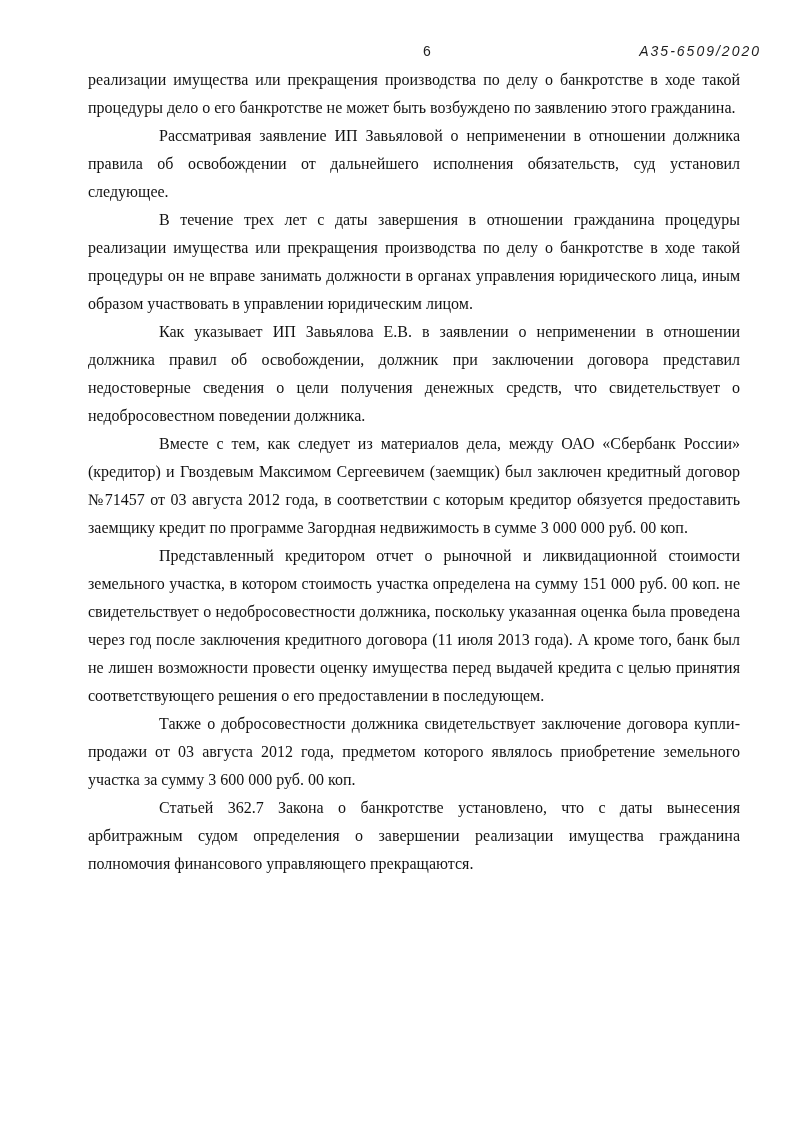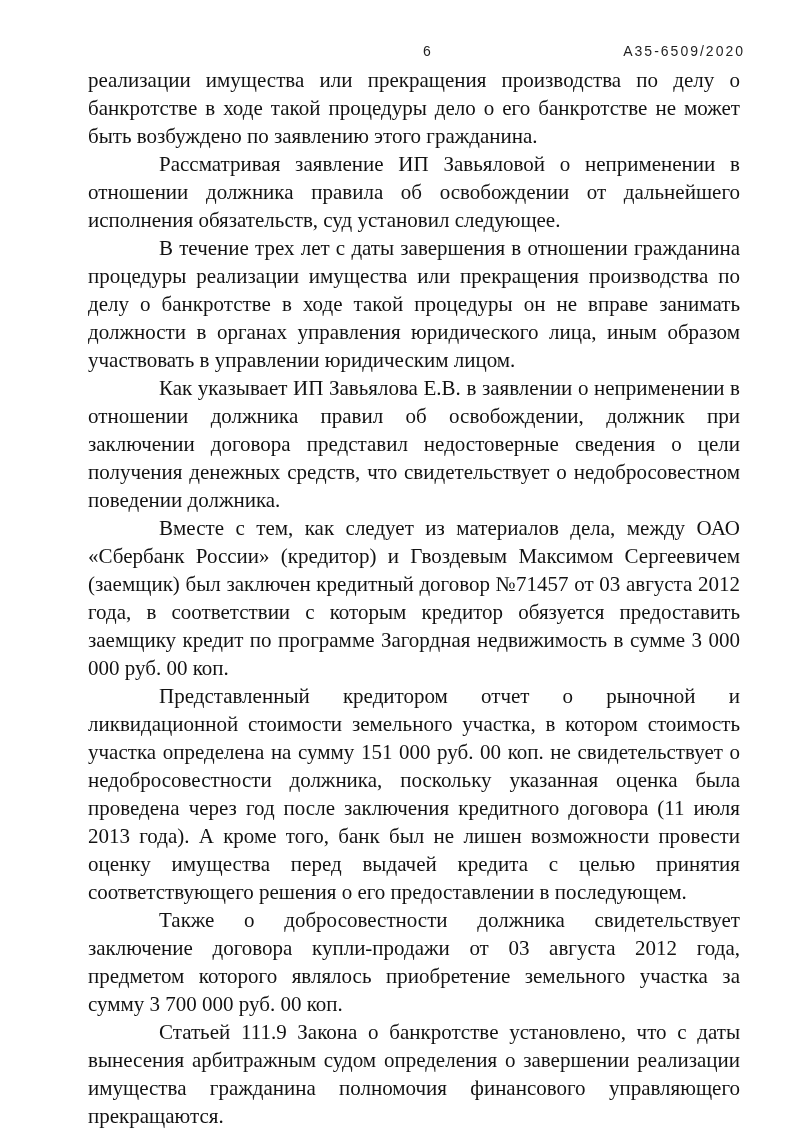--- a/index.html
+++ b/index.html
@@ -27,29 +27,30 @@
     color: #1e1e1e;
   }
   .page-number {
     position: absolute;
     top: 43px;
     left: 423px;
   }
   .case-number {
     position: absolute;
     top: 43px;
-    right: 55px;
+    right: 39px;
+    font-style: italic;
   }
   .doc-body {
     position: absolute;
     top: 66px;
     left: 88px;
     width: 652px;
     font-family: "Liberation Serif", "DejaVu Serif", serif;
-    font-size: 21px;
+    font-size: 16px;
     line-height: 28px;
     text-align: justify;
     color: #121212;
   }
   .doc-body p {
     margin: 0;
     padding: 0;
     text-indent: 71px;
   }
   .doc-body p.continuation {
@@ -66,17 +67,17 @@
     <span class="case-number">А35-6509/2020</span>
   </div>
 
   <div class="doc-body">
     <p class="continuation">реализации имущества или прекращения производства по делу о банкротстве в ходе такой процедуры дело о его банкротстве не может быть возбуждено по заявлению этого гражданина.</p>
     <p>Рассматривая заявление ИП Завьяловой о неприменении в отношении должника правила об освобождении от дальнейшего исполнения обязательств, суд установил следующее.</p>
     <p>В течение трех лет с даты завершения в отношении гражданина процедуры реализации имущества или прекращения производства по делу о банкротстве в ходе такой процедуры он не вправе занимать должности в органах управления юридического лица, иным образом участвовать в управлении юридическим лицом.</p>
     <p>Как указывает ИП Завьялова Е.В. в заявлении о неприменении в отношении должника правил об освобождении, должник при заключении договора представил недостоверные сведения о цели получения денежных средств, что свидетельствует о недобросовестном поведении должника.</p>
     <p>Вместе с тем, как следует из материалов дела, между ОАО «Сбербанк России» (кредитор) и Гвоздевым Максимом Сергеевичем (заемщик) был заключен кредитный договор №71457 от 03 августа 2012 года, в соответствии с которым кредитор обязуется предоставить заемщику кредит по программе Загордная недвижимость в сумме 3 000 000 руб. 00 коп.</p>
     <p>Представленный кредитором отчет о рыночной и ликвидационной стоимости земельного участка, в котором стоимость участка определена на сумму 151 000 руб. 00 коп. не свидетельствует о недобросовестности должника, поскольку указанная оценка была проведена через год после заключения кредитного договора (11 июля 2013 года). А кроме того, банк был не лишен возможности провести оценку имущества перед выдачей кредита с целью принятия соответствующего решения о его предоставлении в последующем.</p>
-    <p>Также о добросовестности должника свидетельствует заключение договора купли-продажи от 03 августа 2012 года, предметом которого являлось приобретение земельного участка за сумму 3 700 000 руб. 00 коп.</p>
-    <p>Статьей 111.9 Закона о банкротстве установлено, что с даты вынесения арбитражным судом определения о завершении реализации имущества гражданина полномочия финансового управляющего прекращаются.</p>
+    <p>Также о добросовестности должника свидетельствует заключение договора купли-продажи от 03 августа 2012 года, предметом которого являлось приобретение земельного участка за сумму 3 600 000 руб. 00 коп.</p>
+    <p>Статьей 362.7 Закона о банкротстве установлено, что с даты вынесения арбитражным судом определения о завершении реализации имущества гражданина полномочия финансового управляющего прекращаются.</p>
   </div>
 
 </div>
 
 </body></html>

